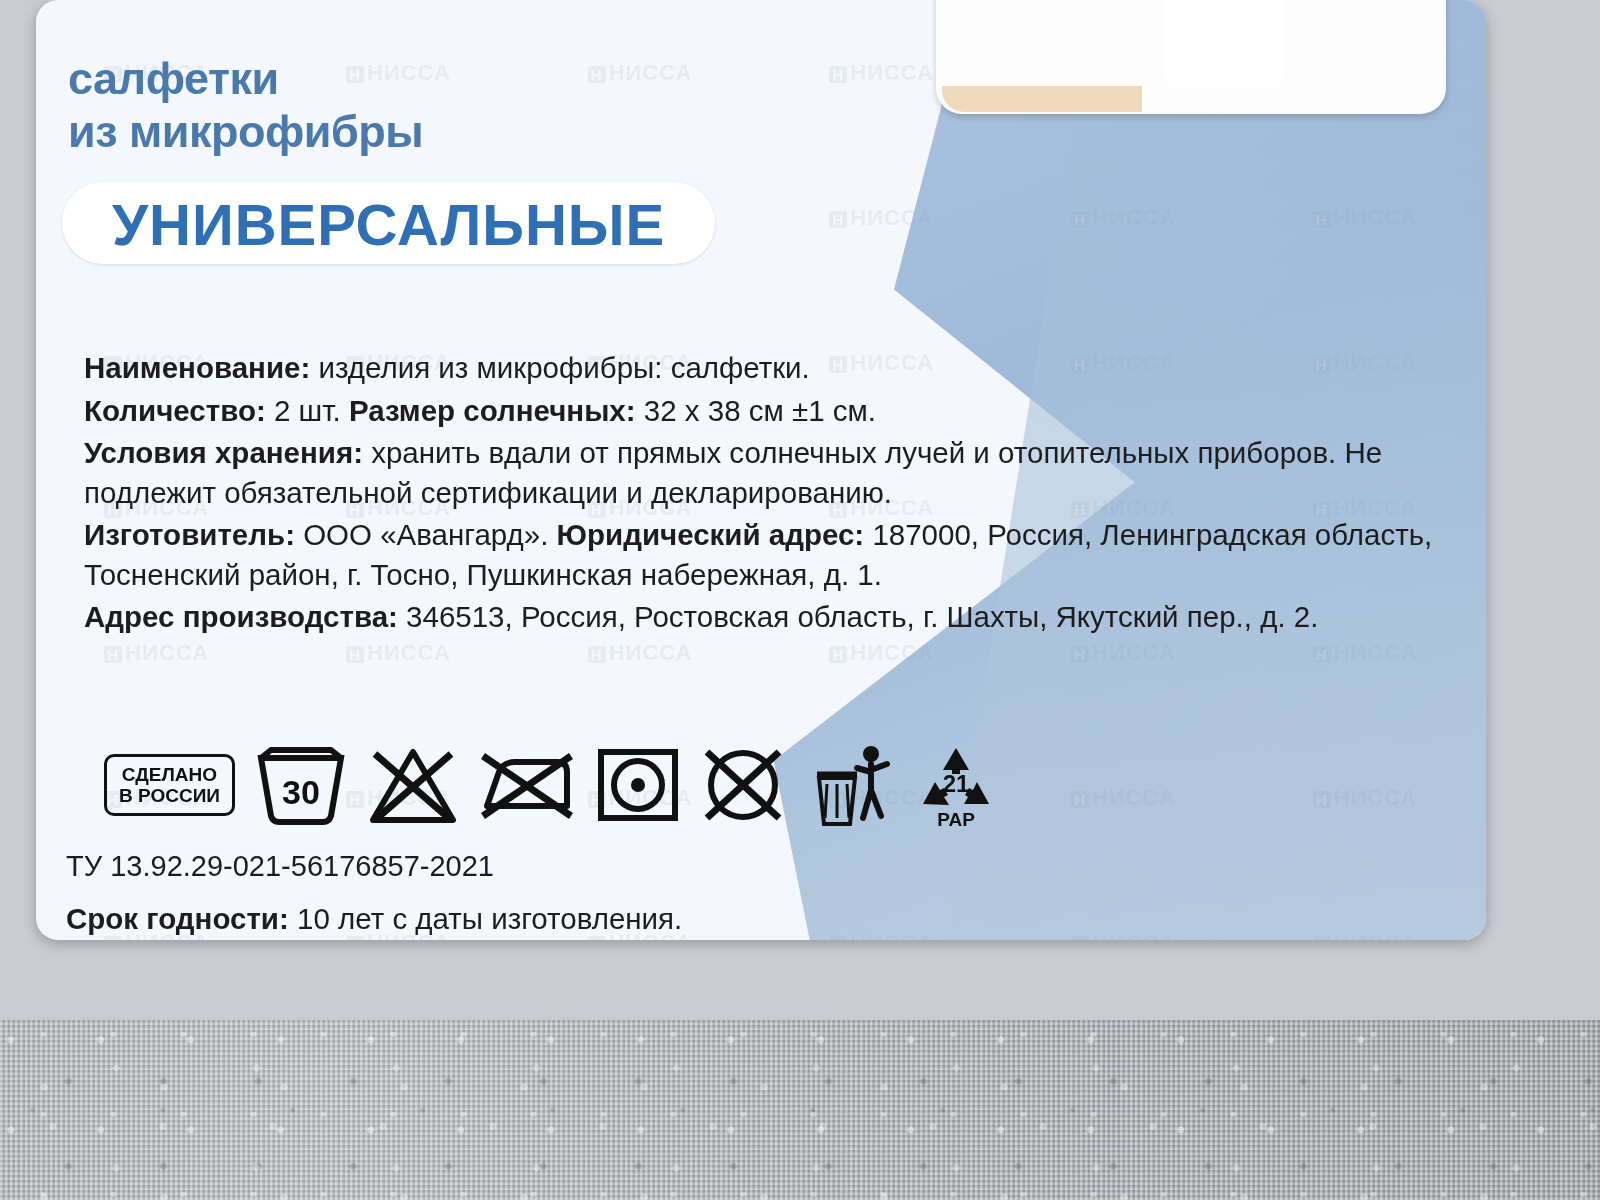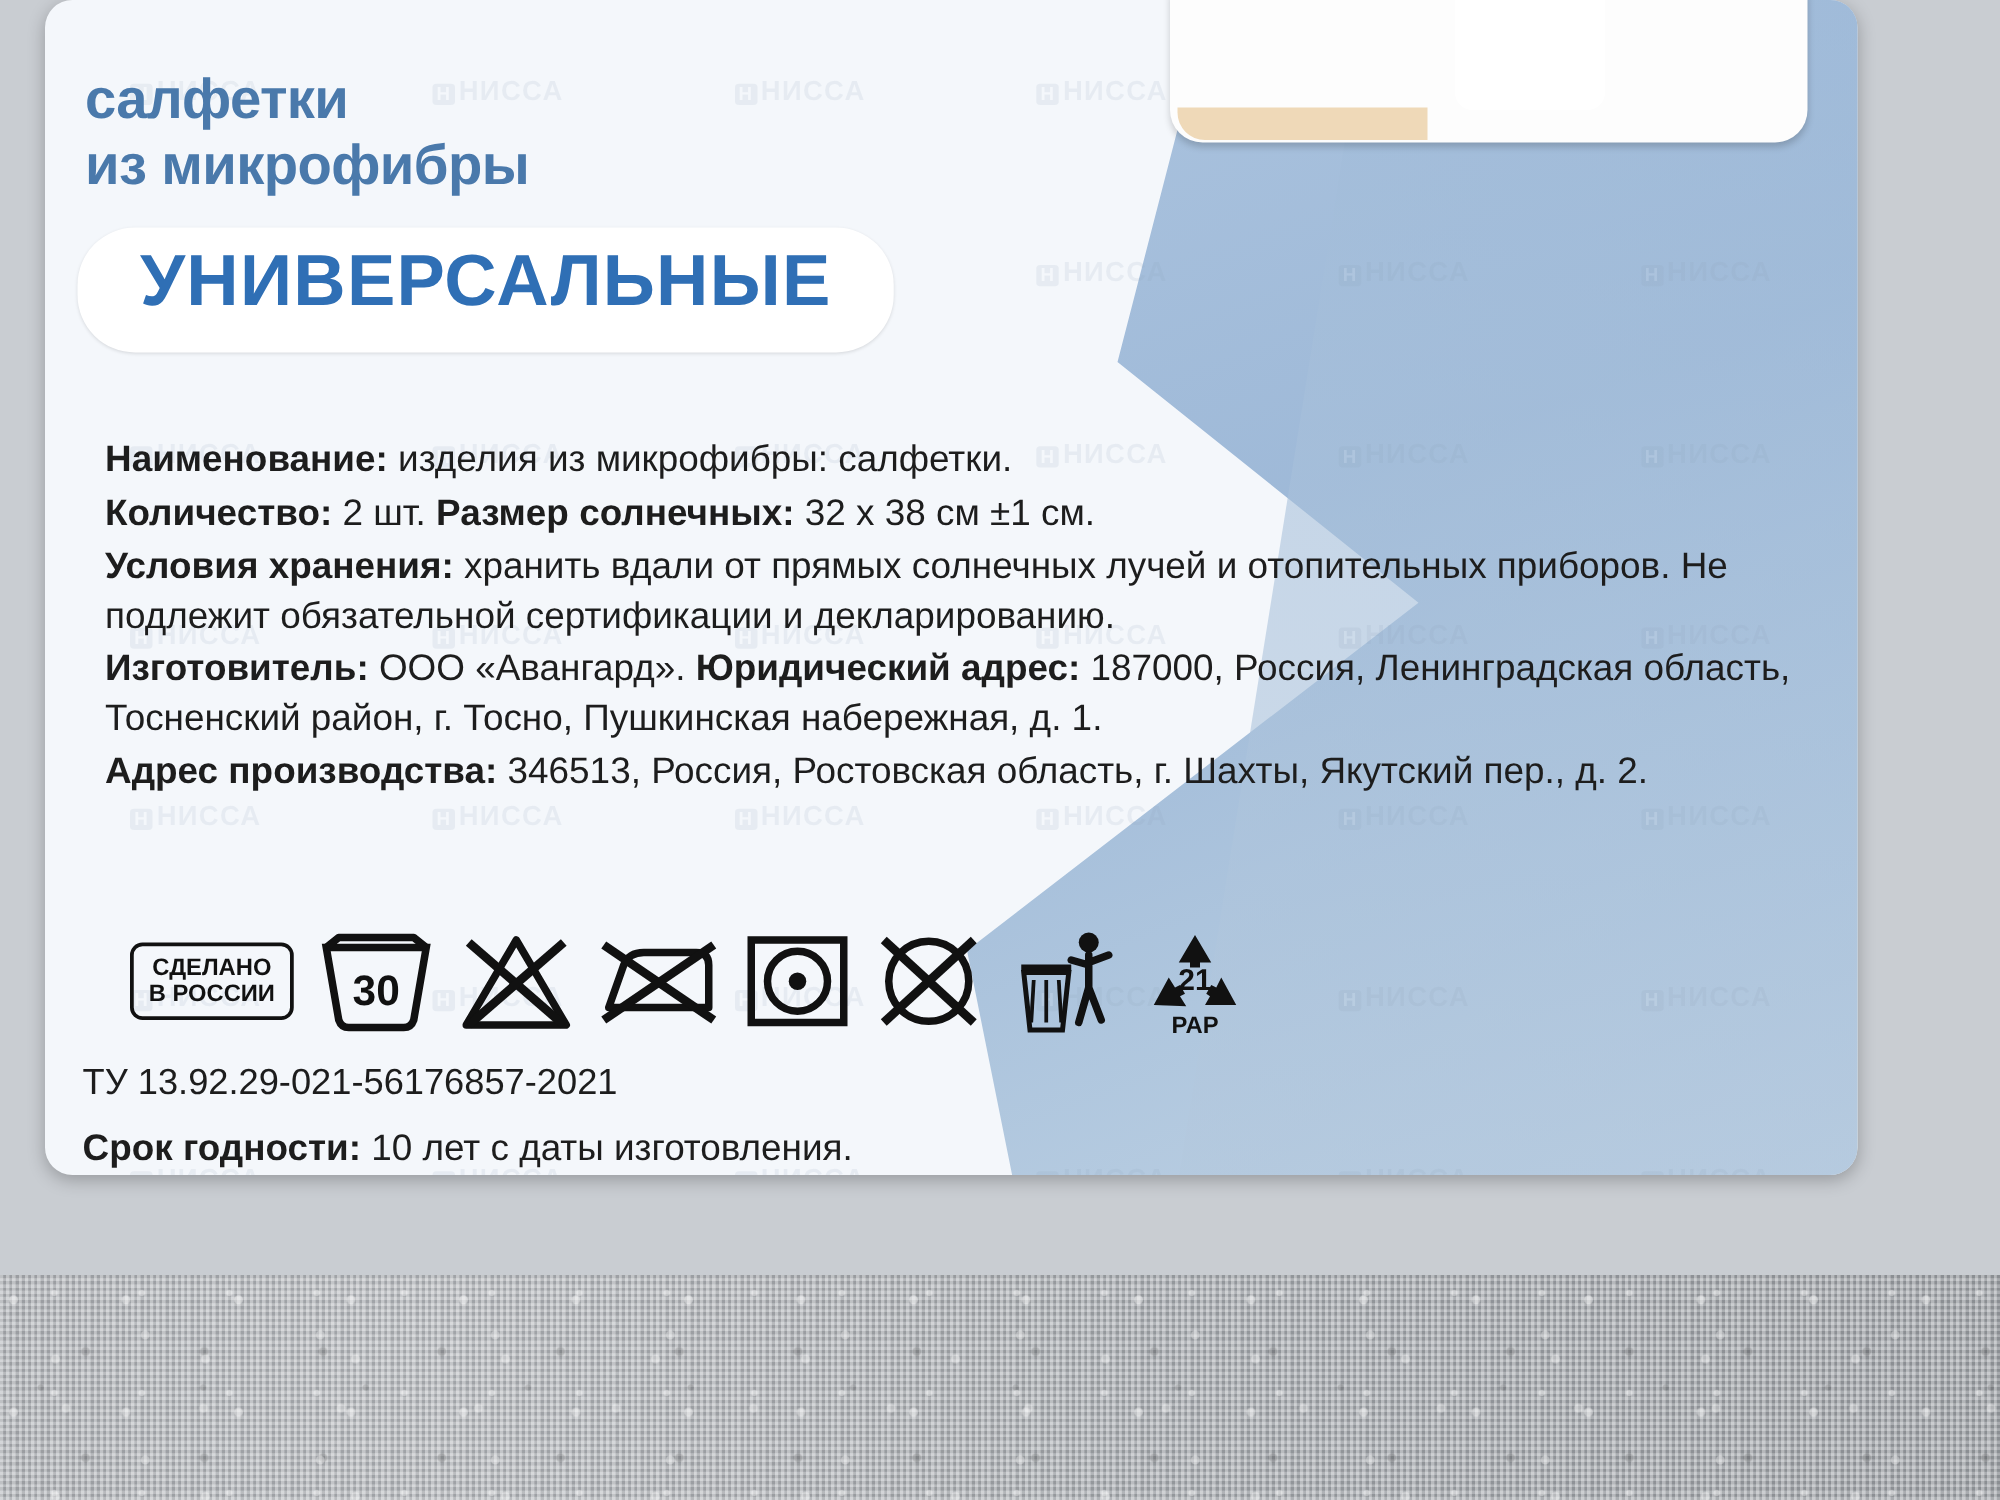--- a/index.html
+++ b/index.html
@@ -166,21 +166,21 @@
     line-height: 1.18;
     letter-spacing: -0.5px;
   }
 
   #banner {
     position: absolute;
     left: 26px;
     top: 182px;
     background: #ffffff;
     border-radius: 46px;
-    padding: 14px 50px 28px 50px;
+    padding: 14px 50px 10px 50px;
     box-shadow: 0 1px 3px rgba(0,0,0,.12);
   }
   #banner-text {
     color: #2f6fb5;
     font-weight: bold;
     font-size: 58px;
     letter-spacing: 1px;
     line-height: 1;
   }
 

